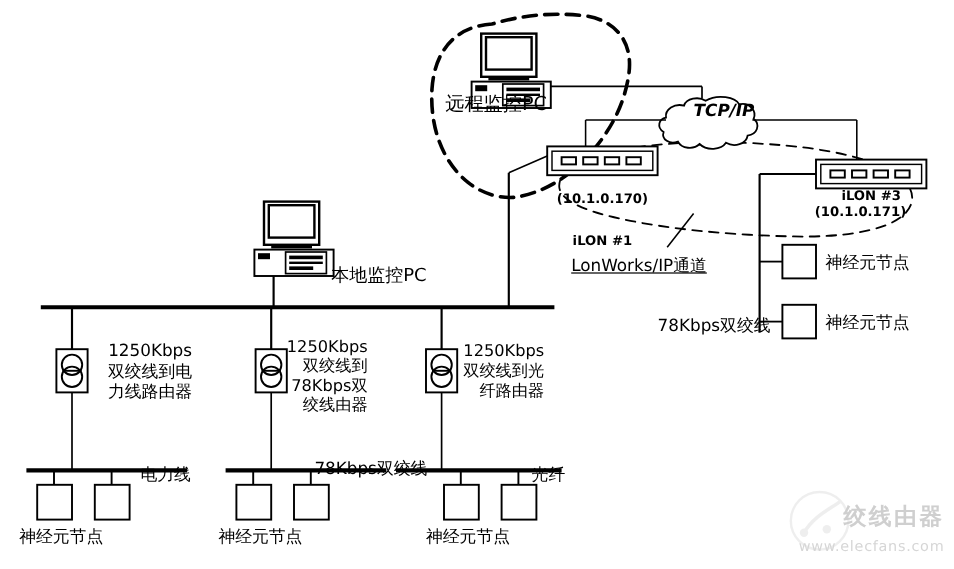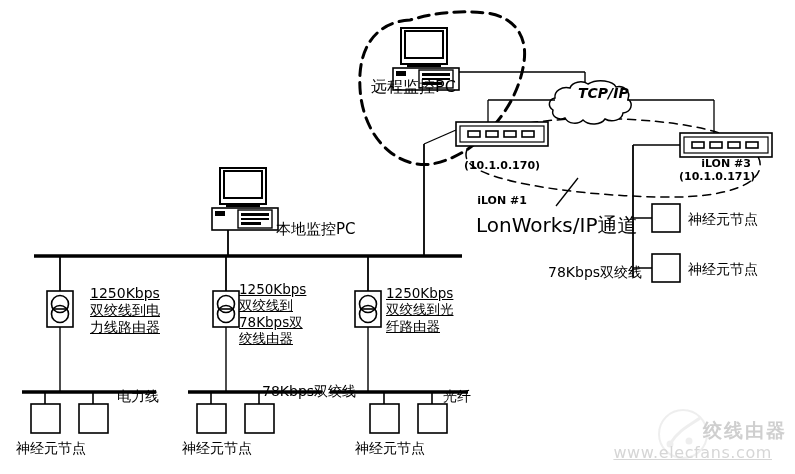--- a/index.html
+++ b/index.html
@@ -2,25 +2,25 @@
 <html><head>
 <meta charset="utf-8">
 <style>
   html,body{margin:0;padding:0;background:#ffffff;}
   body{width:795px;height:474px;font-family:"Liberation Serif",serif;color:#000;}
   #stage{position:relative;width:795px;height:474px;overflow:hidden;background:#fff;}
   svg#diagram{position:absolute;left:0;top:0;width:795px;height:474px;}
   .lbl{position:absolute;white-space:nowrap;font-family:"Liberation Serif",serif;color:#000;line-height:1.18;}
   .cn{font-family:"DejaVu Sans",sans-serif;}
   .mono{font-family:"DejaVu Sans",sans-serif;}
-  .blk{position:absolute;white-space:nowrap;line-height:1.22;text-align:left;text-decoration:underline;}
+  .blk{position:absolute;white-space:nowrap;line-height:1.22;text-align:right;}
   #wm-text{position:absolute;right:8px;bottom:30px;font-family:"DejaVu Sans",sans-serif;
            font-size:19px;color:#cfcfcf;letter-spacing:2px;font-weight:700;}
-  #wm-url{position:absolute;right:23px;bottom:12px;font-family:"DejaVu Sans",sans-serif;
-          font-size:16px;color:#d6d6d6;letter-spacing:.6px;text-decoration:underline;}
+  #wm-url{position:absolute;right:8px;bottom:12px;font-family:"DejaVu Sans",sans-serif;
+          font-size:12px;color:#d6d6d6;letter-spacing:.6px;}
 </style>
 </head>
 <body>
 
 <div id="stage">
 
   <svg id="diagram" viewBox="0 0 795 474">
     <defs>
       <g id="pc-icon">
         <rect x="8" y="0" width="46" height="36" fill="#fff" stroke="#000" stroke-width="2"></rect>
@@ -156,21 +156,21 @@
   <div class="lbl cn" style="left:371px;top:78px;font-size:16px;">远程监控PC</div>
 
   <div class="lbl mono" style="left:455px;top:147px;font-size:11px;font-weight:bold;width:94px;text-align:center;margin-top:48px;">iLON #1</div>
   <div class="lbl mono" style="left:455px;top:160px;font-size:11px;font-weight:bold;width:94px;text-align:center;">(10.1.0.170)</div>
 
   <div class="lbl mono" style="left:679px;top:158px;font-size:11px;font-weight:bold;width:94px;text-align:center;">iLON #3</div>
   <div class="lbl mono" style="left:679px;top:171px;font-size:11px;font-weight:bold;width:94px;text-align:left;">(10.1.0.171)</div>
 
   <div class="lbl mono" style="left:578px;top:85px;font-size:14px;font-weight:bold;font-style:italic;">TCP/IP</div>
 
-  <div class="lbl cn" style="left:476px;top:214px;font-size:20px;">LonWorks/IP通道</div>
+  <div class="lbl cn" style="left:476px;top:214px;font-size:14px;text-decoration:underline;">LonWorks/IP通道</div>
 
   <div class="lbl cn" style="left:688px;top:211px;font-size:14px;">神经元节点</div>
   <div class="lbl cn" style="left:688px;top:261px;font-size:14px;">神经元节点</div>
 
   <div class="lbl cn" style="left:548px;top:264px;font-size:14px;">78Kbps双绞线</div>
 
   <div class="lbl cn" style="left:276px;top:221px;font-size:15px;">本地监控PC</div>
 
 
   <div class="blk cn" style="left:90px;top:285px;font-size:14px;">

